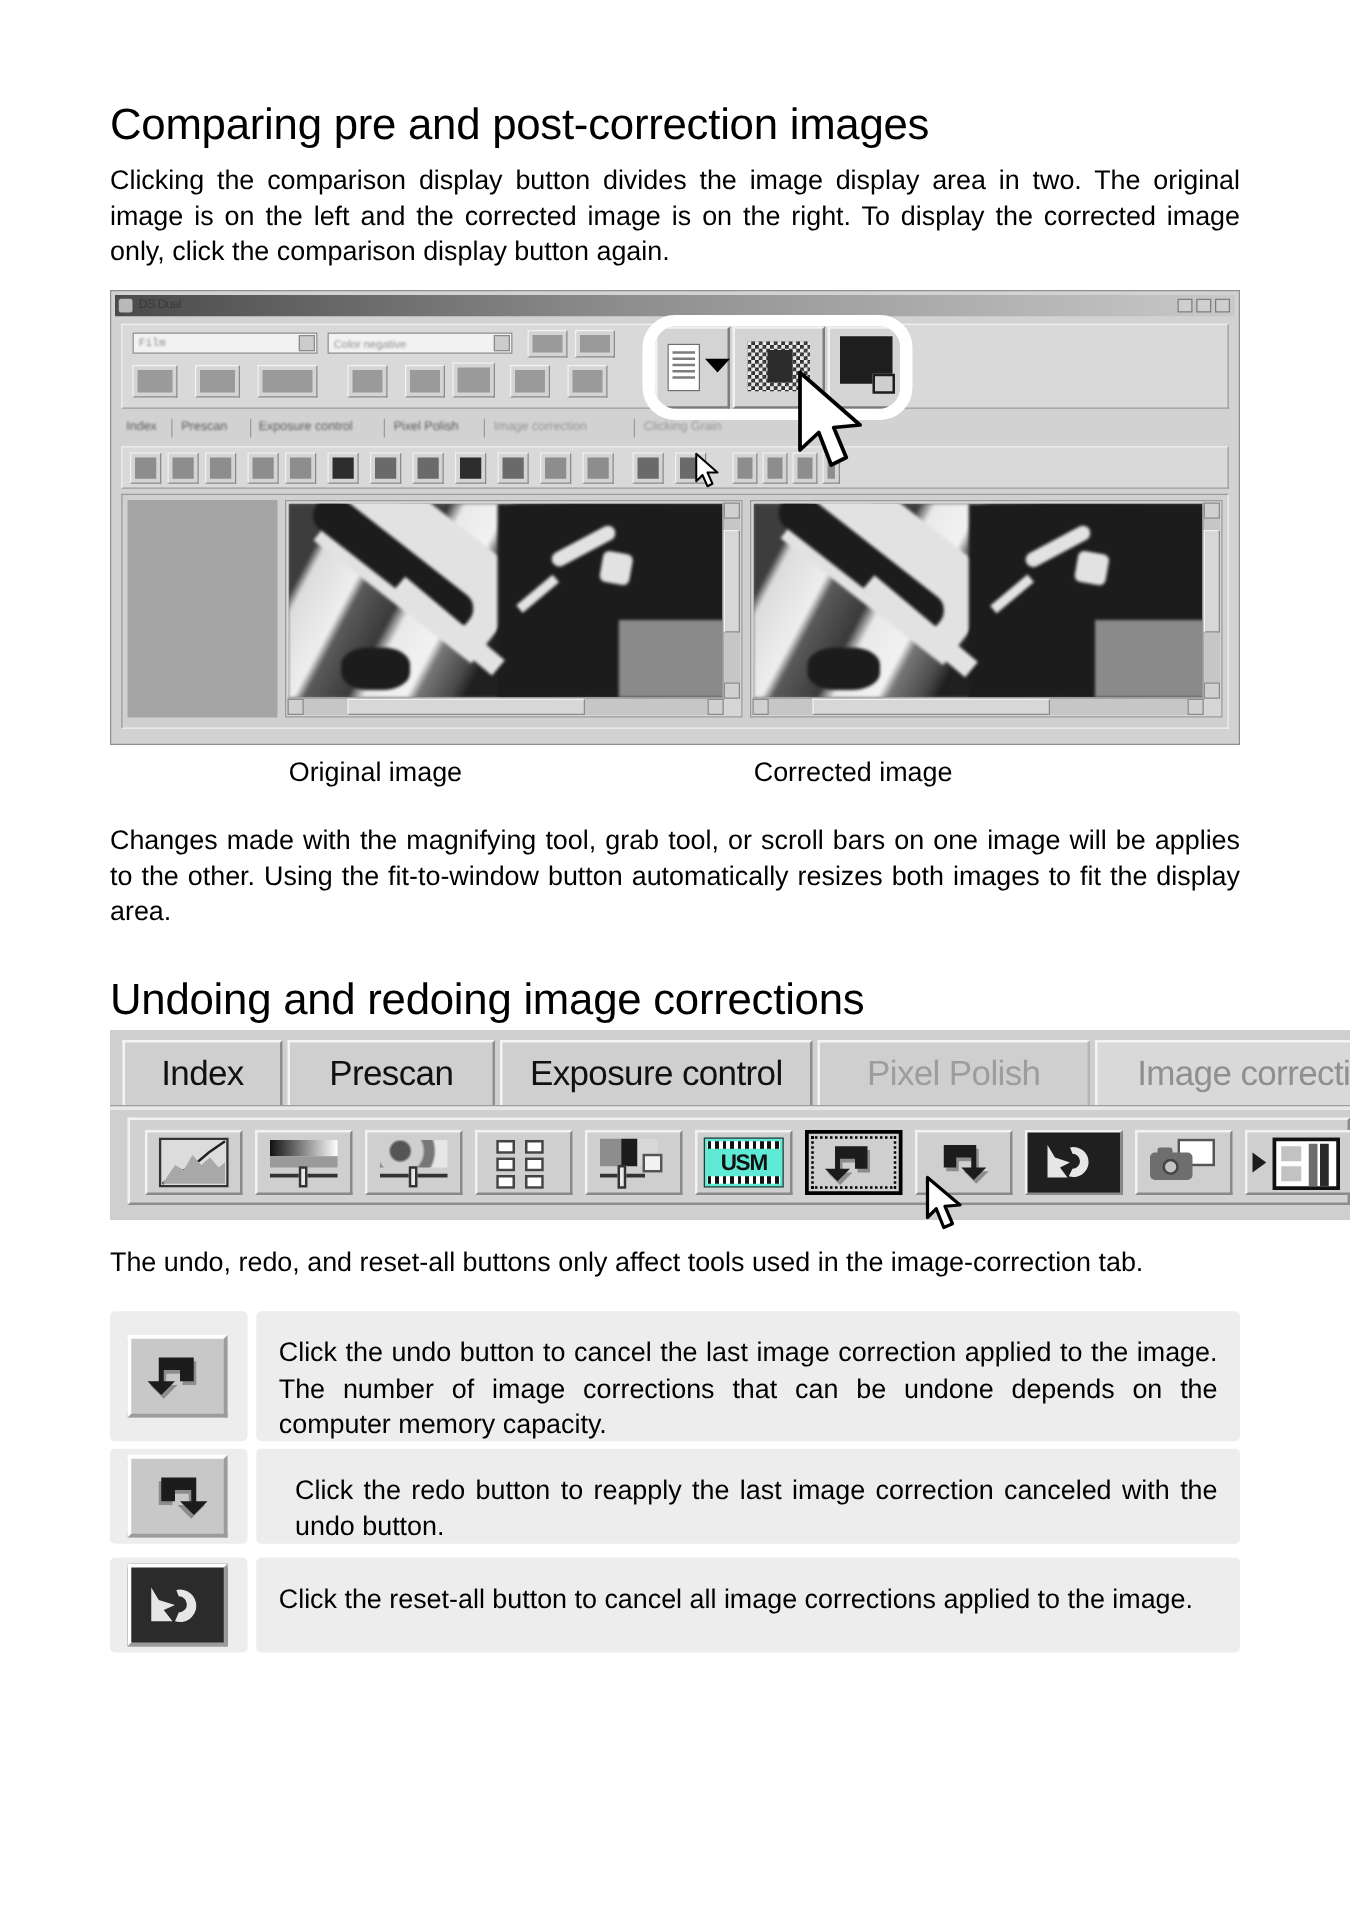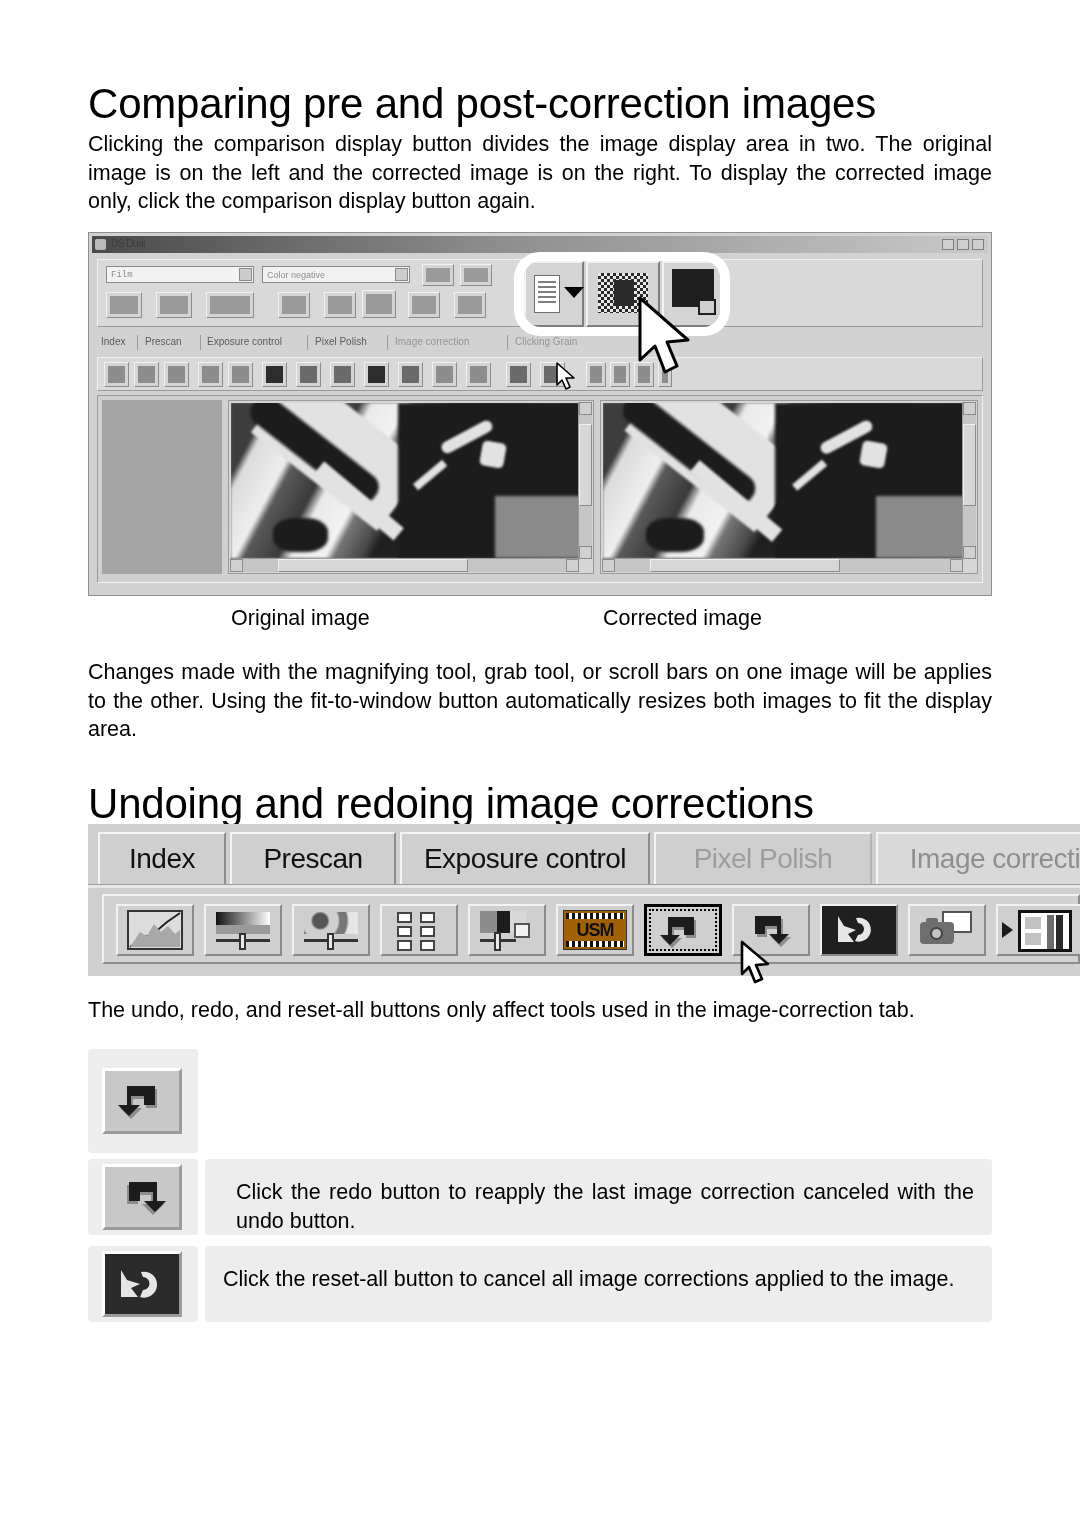--- a/index.html
+++ b/index.html
@@ -19,21 +19,21 @@
   
   .page {
     position: absolute;
     left: 0; top: 0;
     width: 1080px;
     height: 1533px;
   }
   .h1 {
     position: absolute;
     left: 88px;
-    font-size: 42px;
+    font-size: 35px;
     font-weight: normal;
     letter-spacing: -0.2px;
     white-space: nowrap;
   }
   .para {
     position: absolute;
     left: 88px;
     width: 904px;
     font-size: 21.5px;
     line-height: 28.5px;
@@ -784,21 +784,21 @@
           <div style="position:absolute;left:10px;top:5px;width:17px;height:22px;background:#8d8d8d;"></div>
           <div style="position:absolute;left:27px;top:5px;width:13px;height:22px;background:#1c1c1c;"></div>
           <div style="position:absolute;left:40px;top:5px;width:16px;height:22px;background:#d8d8d8;"></div>
           <div style="position:absolute;left:44px;top:17px;width:16px;height:15px;background:#f2f2f2;border:2px solid #555;box-sizing:border-box;"></div>
           <div style="position:absolute;left:10px;top:33px;width:36px;height:3px;background:#333;"></div>
           <div style="position:absolute;left:24px;top:26px;width:7px;height:19px;background:#e9e9e9;border:2px solid #333;box-sizing:border-box;"></div>
         </div>
       </div>
 
       <div class="tool" style="left:452px;">
-        <div style="position:absolute;left:5px;top:4px;width:64px;height:40px;background:#a16207;border:1px solid #333;box-sizing:border-box;">
+        <div style="position:absolute;left:5px;top:4px;width:64px;height:40px;background:#5eead4;border:1px solid #333;box-sizing:border-box;">
           <div style="position:absolute;left:2px;top:2px;right:2px;height:6px;background:repeating-linear-gradient(to right,#111 0 3px,#fff 3px 6px);"></div>
           <div style="position:absolute;left:2px;bottom:2px;right:2px;height:6px;background:repeating-linear-gradient(to right,#111 0 3px,#fff 3px 6px);"></div>
           <div style="position:absolute;left:0;right:0;top:9px;bottom:9px;display:flex;align-items:center;justify-content:center;font-family:'Liberation Sans',sans-serif;font-weight:bold;font-size:18px;letter-spacing:-1px;color:#111;">USM</div>
         </div>
       </div>
 
       <div class="tool sel" style="left:540px;">
         <div class="focus"></div>
         <svg width="46" height="38" viewBox="0 0 46 38" style="position:absolute;left:13px;top:5px;">
           <path d="M10 8 L36 8 L36 26 L26 26 L26 18 L14 18 L14 26 L22 26 L12 36 L2 26 L10 26 Z" fill="#8c8c8c"></path>
@@ -851,20 +851,21 @@
 
   <div class="descrow" style="top:1049px; height:104px;">
     <div class="desc-ico" style="height:104px;">
       <div class="btn">
         <svg width="50" height="42" viewBox="0 0 50 42">
           <path d="M12 9 L40 9 L40 28 L29 28 L29 19 L16 19 L16 28 L25 28 L14 39 L3 28 L12 28 Z" fill="#8c8c8c"></path>
           <path d="M10 6 L38 6 L38 25 L27 25 L27 16 L14 16 L14 25 L23 25 L12 36 L1 25 L10 25 Z" fill="#1c1c1c"></path>
         </svg>
       </div>
     </div>
+    <div class="desc-txt" style="height:104px;">Click the undo button to cancel the last image correction applied to the image. The number of image corrections that can be undone depends on the computer memory capacity.</div>
   </div>
 
   <div class="descrow" style="top:1159px; height:76px;">
     <div class="desc-ico" style="height:76px;">
       <div class="btn">
         <svg width="50" height="42" viewBox="0 0 50 42">
           <path d="M38 9 L10 9 L10 28 L21 28 L21 19 L34 19 L34 28 L25 28 L36 39 L47 28 L38 28 Z" fill="#8c8c8c"></path>
           <path d="M40 6 L12 6 L12 25 L23 25 L23 16 L36 16 L36 25 L27 25 L38 36 L49 25 L40 25 Z" fill="#1c1c1c"></path>
         </svg>
       </div>

